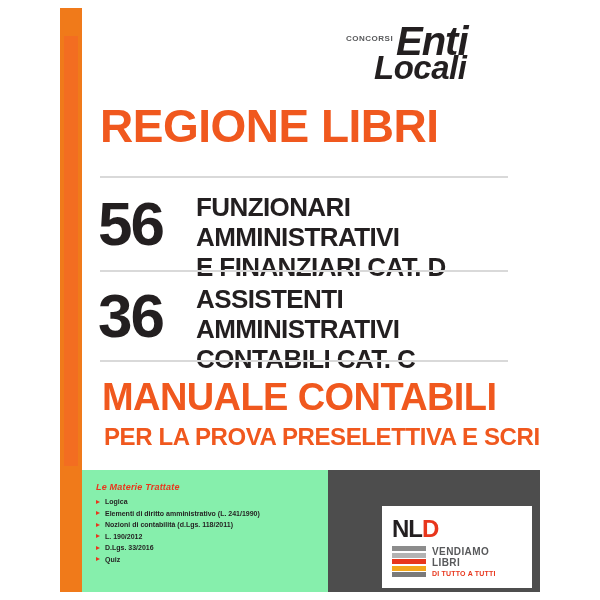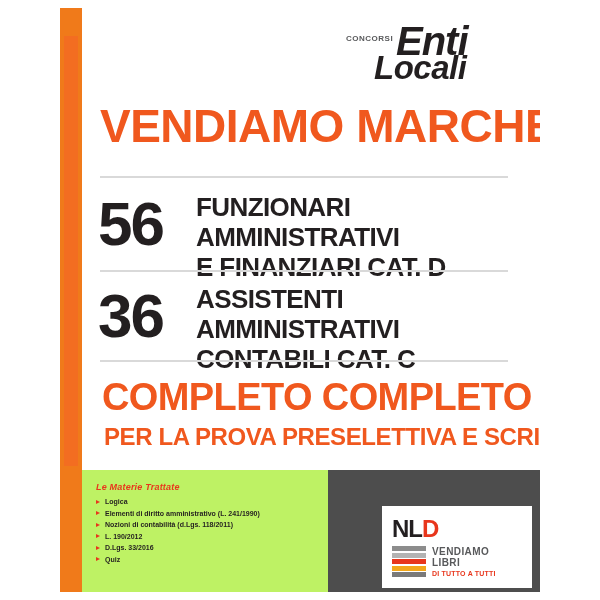--- a/index.html
+++ b/index.html
@@ -173,21 +173,21 @@
     white-space: nowrap;
   }
 
   
   .bottom-panel {
     position: absolute;
     left: 22px;
     top: 462px;
     width: 458px;
     height: 122px;
-    background: #bef264;
+    background: #86efac;
   }
   .materie-title {
     position: absolute;
     left: 14px;
     top: 12px;
     font-size: 9px;
     font-weight: bold;
     font-style: italic;
     color: #e8361c;
     letter-spacing: 0.2px;
@@ -312,21 +312,21 @@
     <div class="spine">
       <div class="spine-inner"></div>
     </div>
 
     <div class="publisher">
       <div class="pub-concorsi">Concorsi</div>
       <div class="pub-enti">Enti</div>
       <div class="pub-locali">Locali</div>
     </div>
 
-    <div class="title-main">VENDIAMO MARCHE</div>
+    <div class="title-main">REGIONE LIBRI</div>
 
     <div class="rule rule-1"></div>
 
     <div class="numrow r1">
       <div class="num">56</div>
       <div class="numtext">
         <span class="l1">FUNZIONARI AMMINISTRATIVI</span>
         <span class="l2">E FINANZIARI CAT. D</span>
       </div>
     </div>
@@ -336,21 +336,21 @@
     <div class="numrow r2">
       <div class="num">36</div>
       <div class="numtext">
         <span class="l1">ASSISTENTI AMMINISTRATIVI</span>
         <span class="l2">CONTABILI CAT. C</span>
       </div>
     </div>
 
     <div class="rule rule-3"></div>
 
-    <div class="manuale">COMPLETO COMPLETO</div>
+    <div class="manuale">MANUALE CONTABILI</div>
     <div class="sottotitolo">PER LA PROVA PRESELETTIVA E SCRITTA</div>
 
     <div class="bottom-panel">
       <div class="materie-title">Le Materie Trattate</div>
       <ul class="materie-list">
         <li>Logica</li>
         <li>Elementi di diritto amministrativo (L. 241/1990)</li>
         <li>Nozioni di contabilità (d.Lgs. 118/2011)</li>
         <li>L. 190/2012</li>
         <li>D.Lgs. 33/2016</li>

